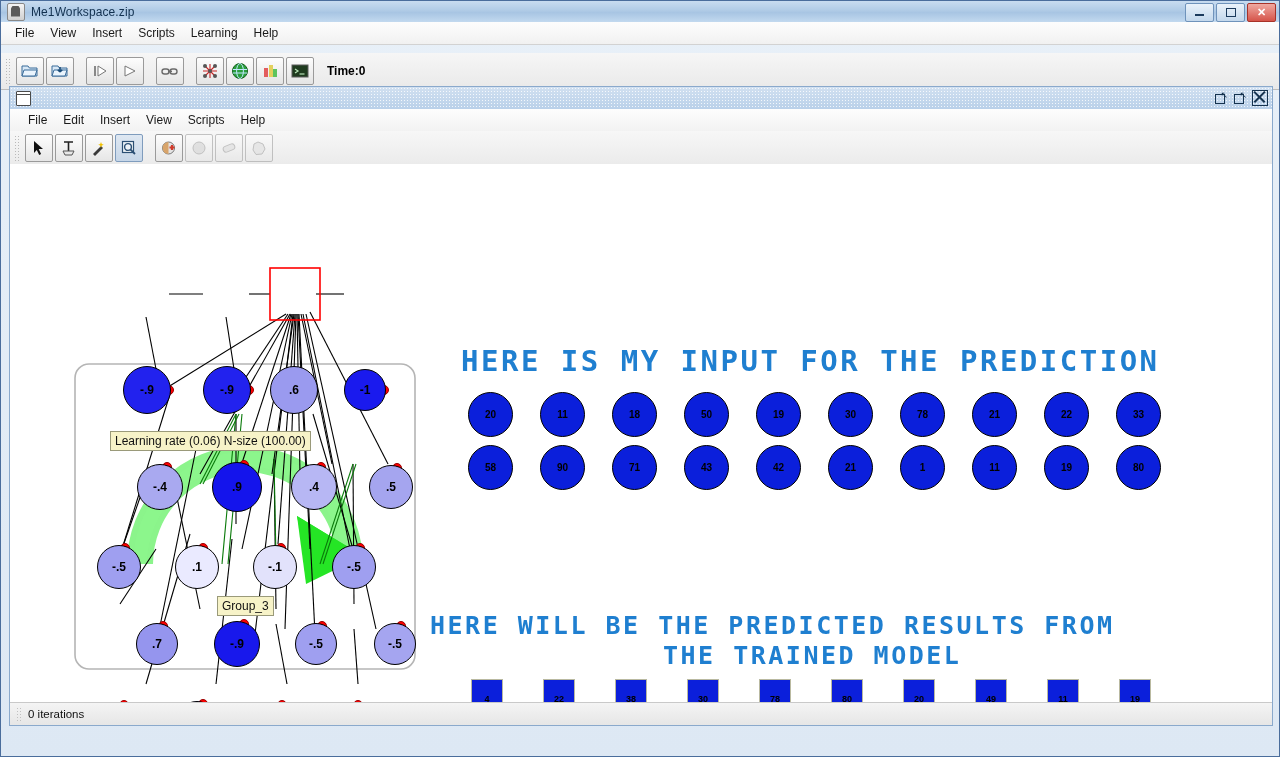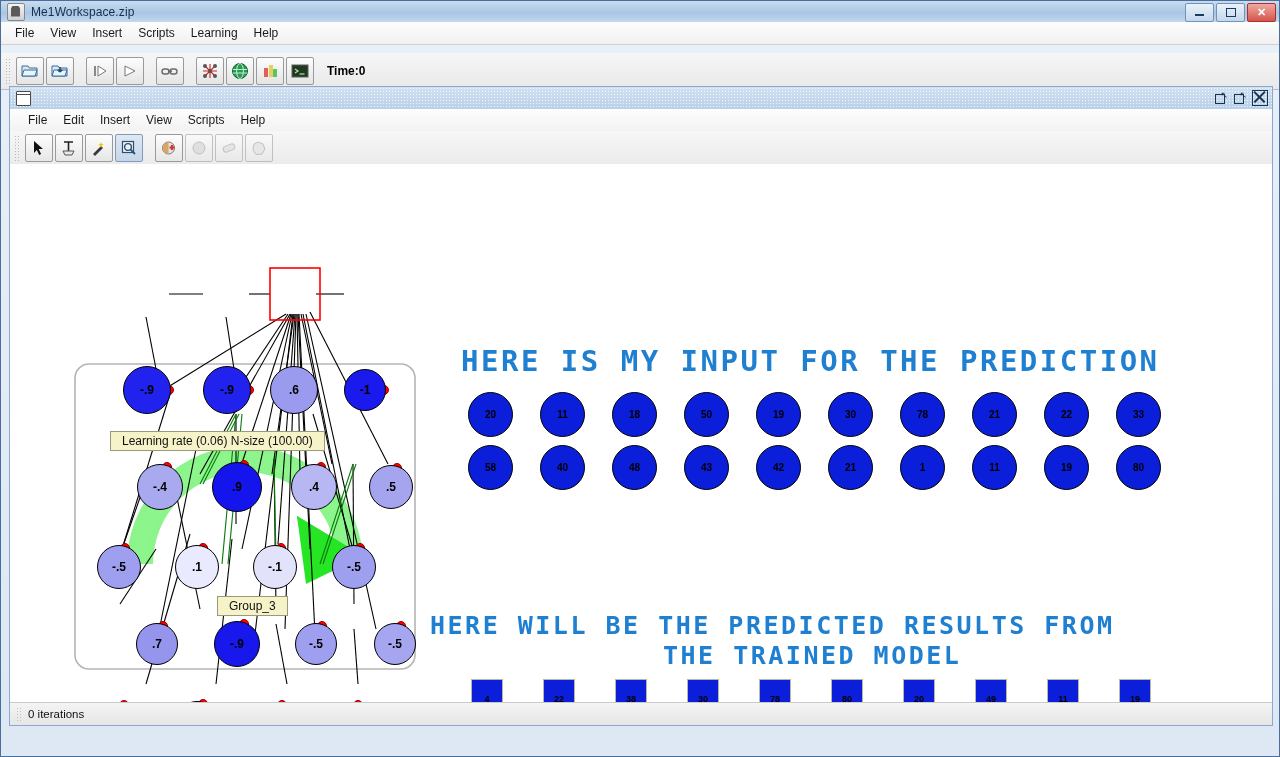--- a/index.html
+++ b/index.html
@@ -170,21 +170,21 @@
   .sqrow{position:absolute;display:flex;}
   .sqbox{
     width:30px;height:38px;
     background:#0b1fdb;border:1px solid #b9b9a0;
     display:flex;align-items:center;justify-content:center;
     font-size:9px;font-weight:bold;color:#000;
     margin-right:40px;flex:none;
   }
   .tip{
     position:absolute;background:#f7f3c8;border:1px solid #9a9a7a;
-    font-size:12px;color:#111;padding:2px 11px;white-space:nowrap;
+    font-size:12px;color:#111;padding:2px 4px;white-space:nowrap;
     font-family:"Liberation Sans", sans-serif;
   }
 </style>
 </head>
 <body>
 
 <div id="app">
 
   <div id="titlebar">
     <div class="tb-icon"></div>
@@ -535,22 +535,22 @@
           <div class="oval">50</div>
           <div class="oval">19</div>
           <div class="oval">30</div>
           <div class="oval">78</div>
           <div class="oval">21</div>
           <div class="oval">22</div>
           <div class="oval">33</div>
         </div>
       <div class="ovrow" id="in-row2" style="left:458px;top:281px;">
           <div class="oval">58</div>
-          <div class="oval">40</div>
-          <div class="oval">48</div>
+          <div class="oval">90</div>
+          <div class="oval">71</div>
           <div class="oval">43</div>
           <div class="oval">42</div>
           <div class="oval">21</div>
           <div class="oval">1</div>
           <div class="oval">11</div>
           <div class="oval">19</div>
           <div class="oval">80</div>
         </div>
 
       <div class="bigtext" style="left:653px;top:477px;font-size:25px;">THE TRAINED MODEL</div>

